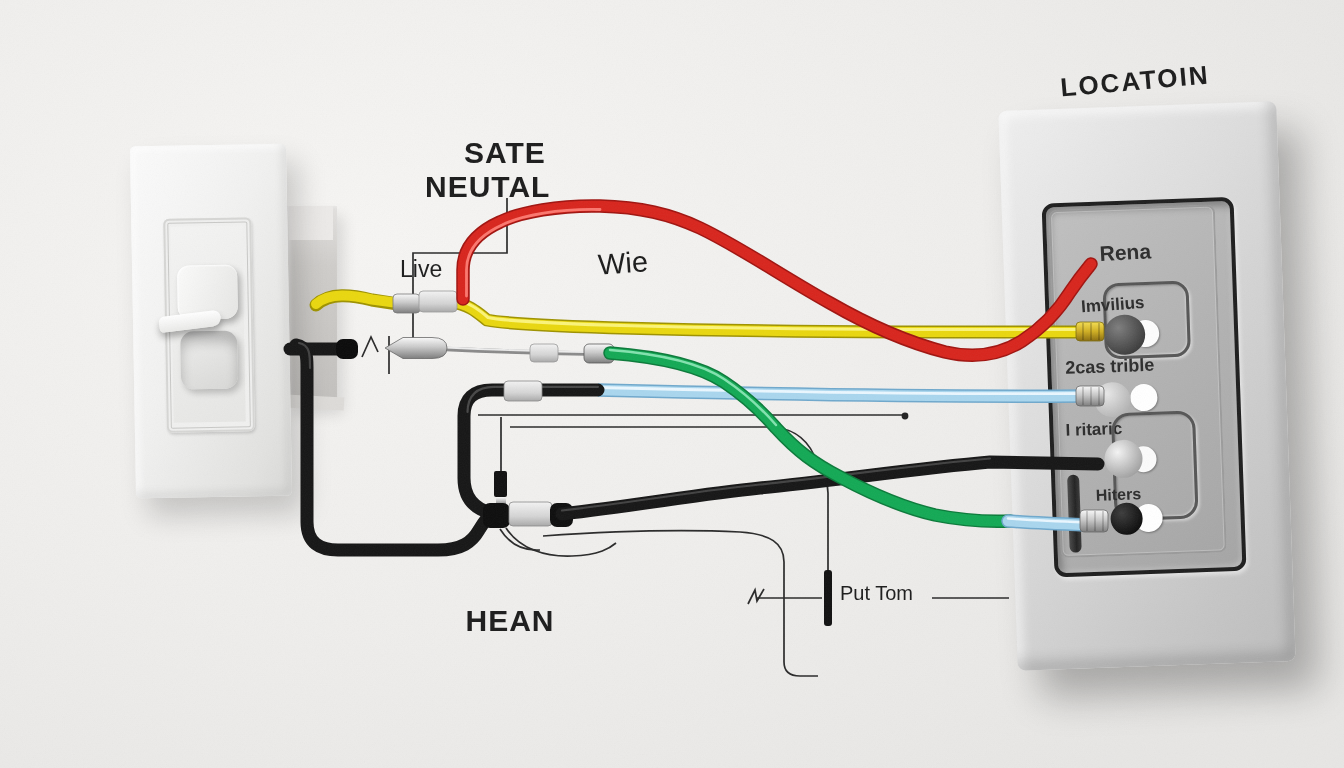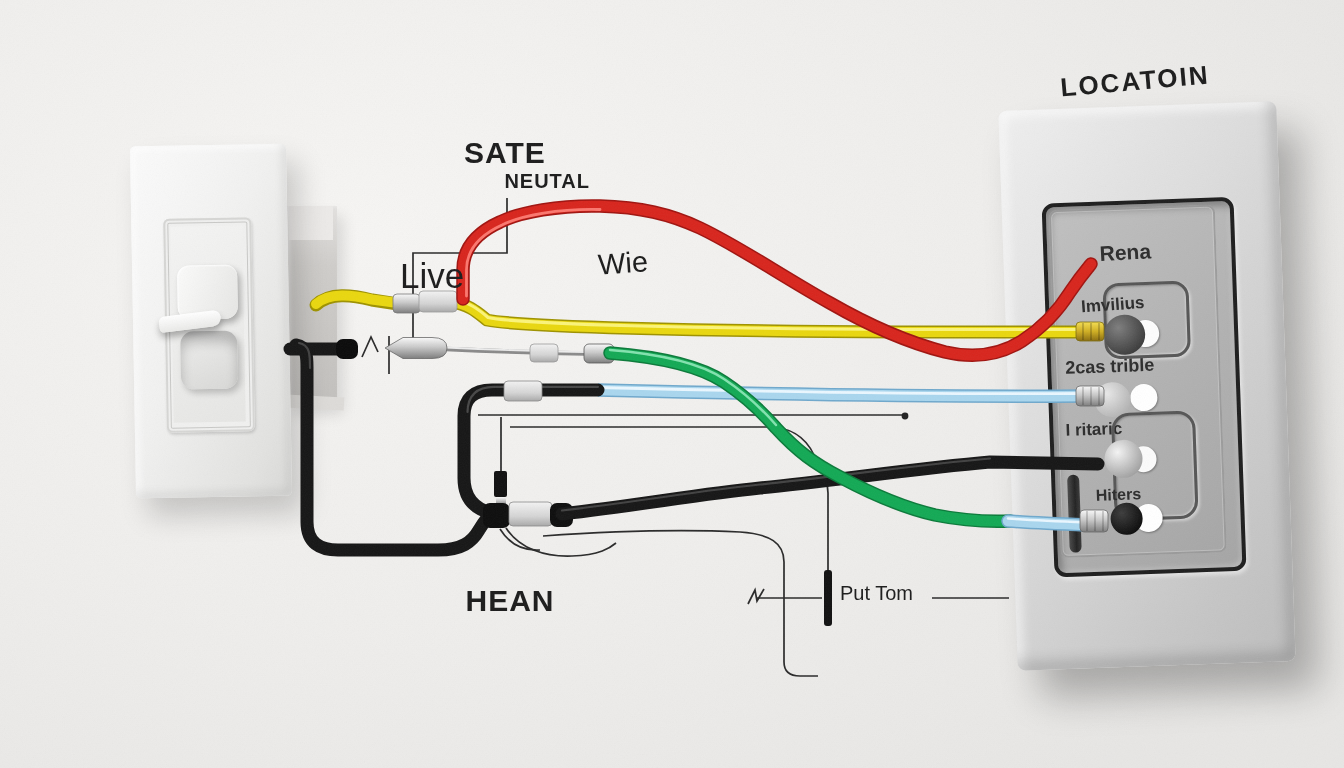--- a/index.html
+++ b/index.html
@@ -197,25 +197,25 @@
 
     <rect x="1076" y="322" width="28" height="19" rx="4" fill="url(#brassGrad)" stroke="#7a6a10" stroke-width="0.8"></rect>
     <path d="M1083,323 V340 M1091,323 V340 M1099,323 V340" stroke="rgba(0,0,0,0.25)" stroke-width="1.5"></path>
     <rect x="1076" y="386" width="28" height="20" rx="4" fill="url(#metalGrad)" stroke="#666" stroke-width="0.8"></rect>
     <path d="M1083,387 V405 M1091,387 V405 M1099,387 V405" stroke="rgba(0,0,0,0.22)" stroke-width="1.5"></path>
     <rect x="1080" y="510" width="28" height="22" rx="4" fill="url(#metalGrad)" stroke="#666" stroke-width="0.8"></rect>
     <path d="M1087,511 V531 M1095,511 V531 M1103,511 V531" stroke="rgba(0,0,0,0.22)" stroke-width="1.5"></path>
   </svg>
 
   <div class="abs ann ann-bold" style="left:425px;top:136px;width:160px;text-align:center;font-size:30px;">SATE</div>
-  <div class="abs ann ann-bold" style="left:425px;top:170px;width:165px;text-align:right;font-size:20px;">NEUTAL</div>
-  <div class="abs ann" style="left:400px;top:256px;font-size:35px;">Live</div>
+  <div class="abs ann ann-bold" style="left:425px;top:170px;width:165px;text-align:left;font-size:30px;">NEUTAL</div>
+  <div class="abs ann" style="left:400px;top:256px;font-size:23px;">Live</div>
   <div class="abs ann" style="left:598px;top:247px;font-size:29px;transform:rotate(-4deg);">Wie</div>
   <div class="abs ann ann-bold" style="left:1040px;top:66px;width:190px;text-align:center;font-size:26px;letter-spacing:2px;transform:rotate(-5deg);">LOCATOIN</div>
-  <div class="abs ann ann-bold" style="left:430px;top:584px;width:160px;text-align:center;font-size:30px;">HEAN</div>
+  <div class="abs ann ann-bold" style="left:430px;top:604px;width:160px;text-align:center;font-size:30px;">HEAN</div>
   <div class="abs ann" style="left:840px;top:582px;font-size:20px;">Put Tom</div>
 
   <svg class="abs noise" viewBox="0 0 1344 768" preserveAspectRatio="none">
     <filter id="grain">
         <feTurbulence type="fractalNoise" baseFrequency="0.9" numOctaves="2" stitchTiles="stitch"></feTurbulence>
         <feColorMatrix type="saturate" values="0"></feColorMatrix>
       </filter>
     <rect width="1344" height="768" filter="url(#grain)"></rect>
   </svg>
 </div>

